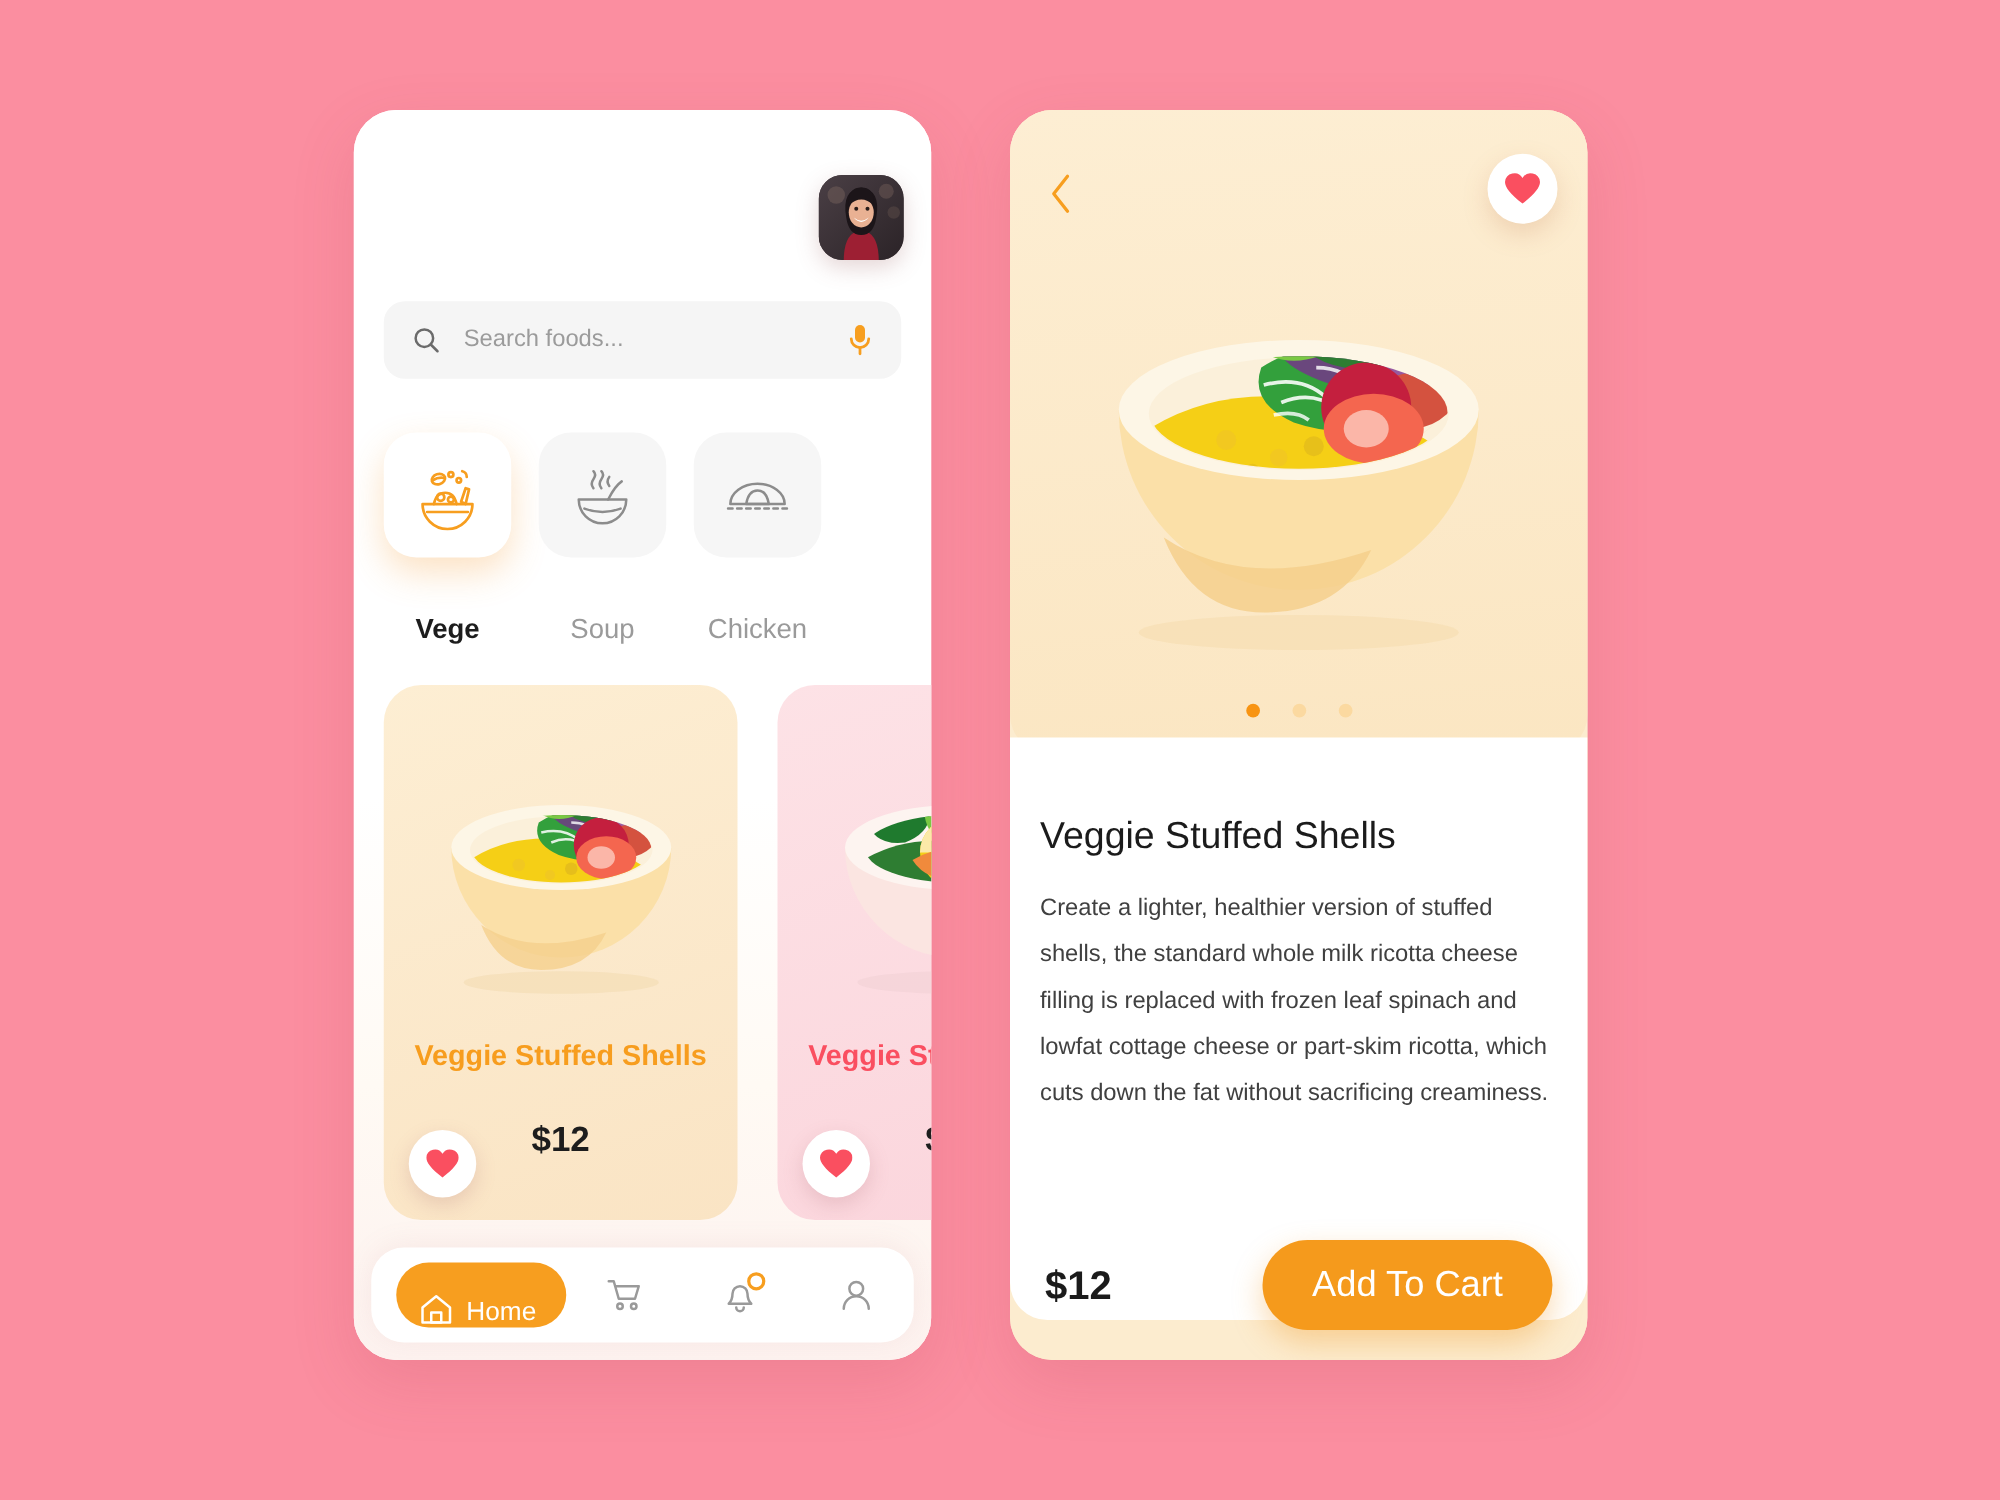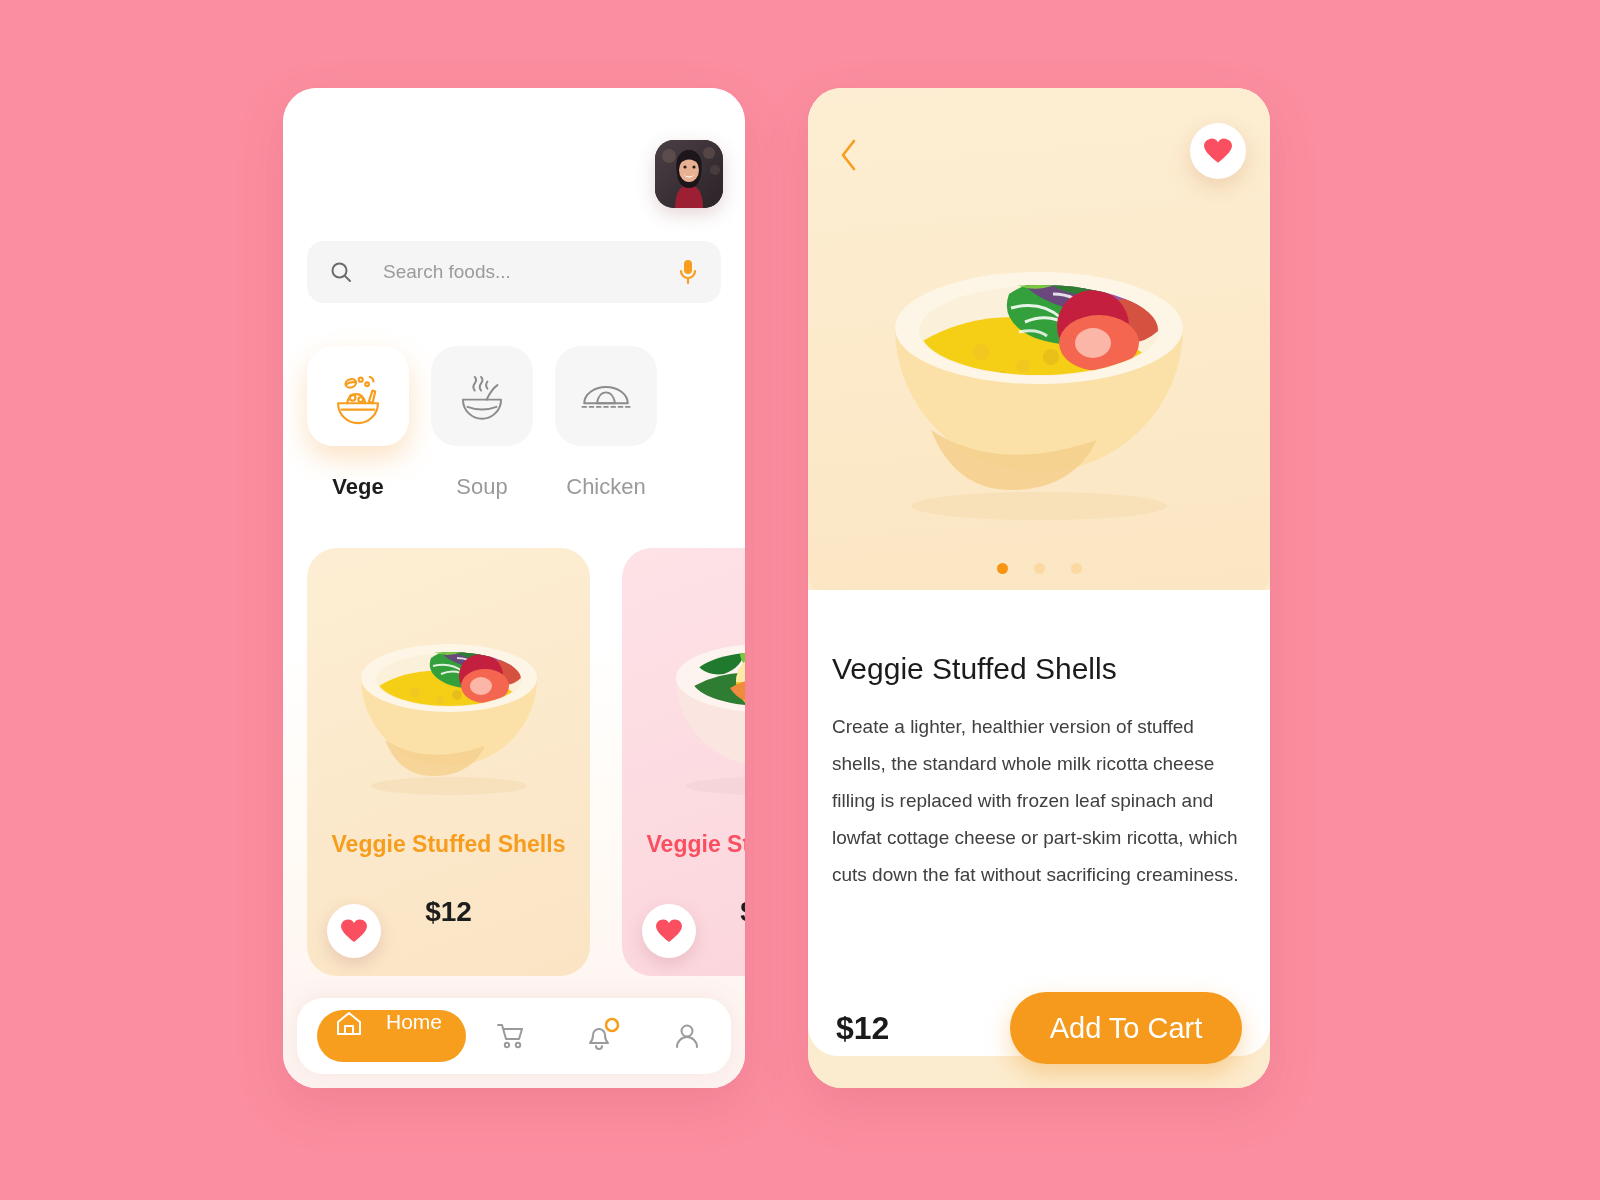--- a/index.html
+++ b/index.html
@@ -63,21 +63,21 @@
   }
   .search-icon { width: 24px; height: 24px; flex: 0 0 auto; }
   .search-input {
     flex: 1 1 auto;
     border: none;
     outline: none;
     background: transparent;
     font-family: "Liberation Sans", sans-serif;
     font-size: 19px;
     color: #c2410c;
-    margin-left: 30px;
+    margin-left: 18px;
     padding: 0;
   }
   .search-input::placeholder { color: #9b9b9b; }
   .mic-icon { width: 22px; height: 28px; flex: 0 0 auto; }
 
   
   .cat-row {
     position: absolute;
     top: 258px;
     left: 0;
@@ -100,21 +100,21 @@
     display: flex;
     align-items: center;
     justify-content: center;
   }
   .cat.active .cat-tile {
     background: #ffffff;
     box-shadow: 0 12px 28px rgba(244, 160, 60, 0.30);
   }
   .cat-tile svg { width: 58px; height: 58px; }
   .cat-label {
-    margin-top: 28px;
+    margin-top: 44px;
     font-size: 22px;
     color: #9a9a9a;
     white-space: nowrap;
   }
   .cat.active .cat-label { color: #1d1d1d; font-weight: bold; }
 
   
   .card-row {
     position: absolute;
     top: 460px;
@@ -190,23 +190,23 @@
     display: flex;
     align-items: center;
     box-shadow: 0 -2px 22px rgba(190, 120, 130, 0.10);
   }
   .nav-home {
     margin-left: 20px;
     height: 52px;
     border-radius: 26px;
     background: #f79e1f;
     display: flex;
-    align-items: flex-start;
+    align-items: flex-end;
     padding: 0 24px 0 18px;
-    gap: 23px;
+    gap: 10px;
     flex: 0 0 auto;
   }
   .nav-home svg { width: 28px; height: 28px; }
   .nav-home span { color: #ffffff; font-size: 21px; }
   .nav-rest { flex: 1 1 auto; display: flex; align-items: center; justify-content: space-around; }
   .nav-icon { width: 40px; height: 40px; display: flex; align-items: center; justify-content: center; position: relative; }
   .nav-icon svg { width: 32px; height: 32px; }
 
   
   .detail-inner { position: absolute; inset: 0; background: #fceccf; }

